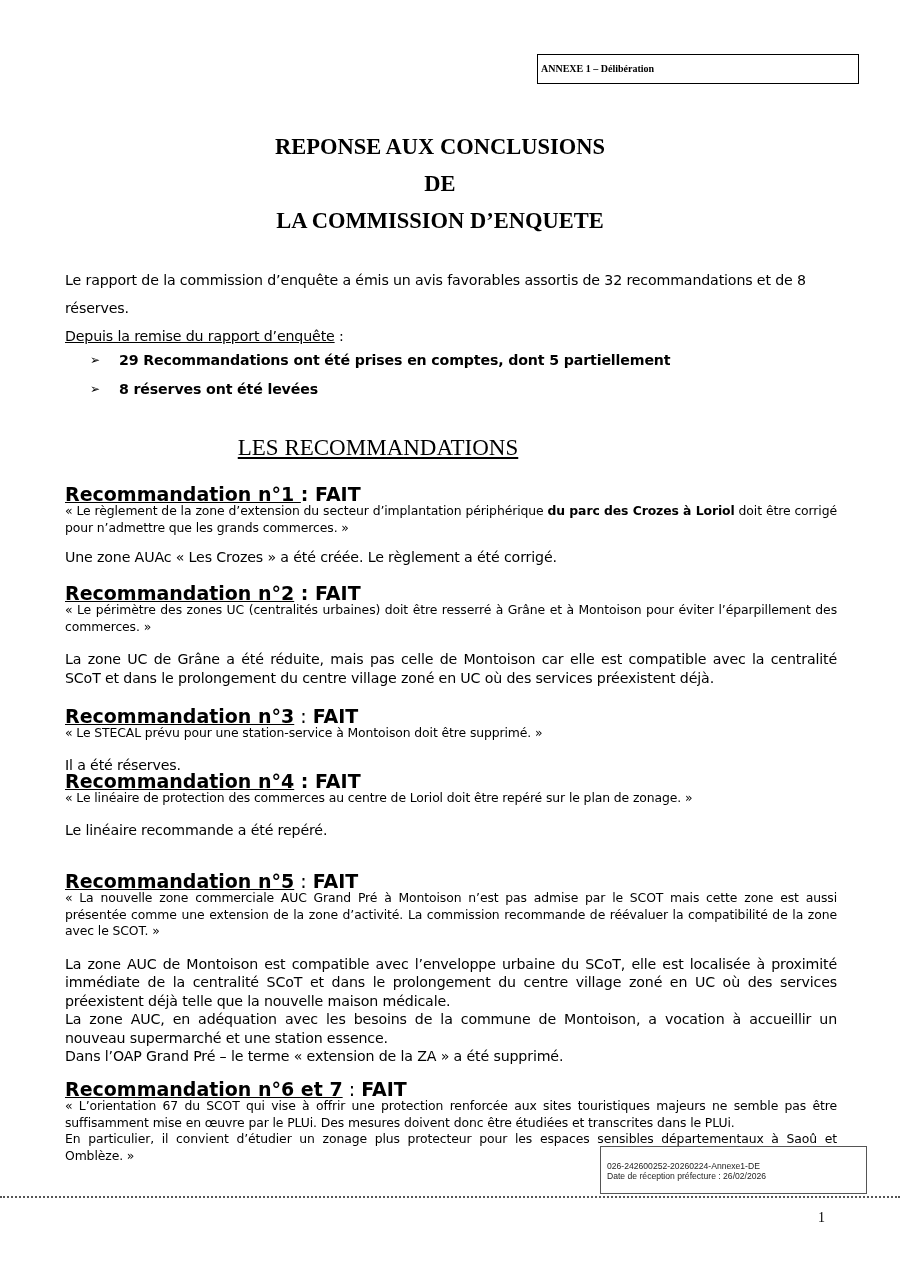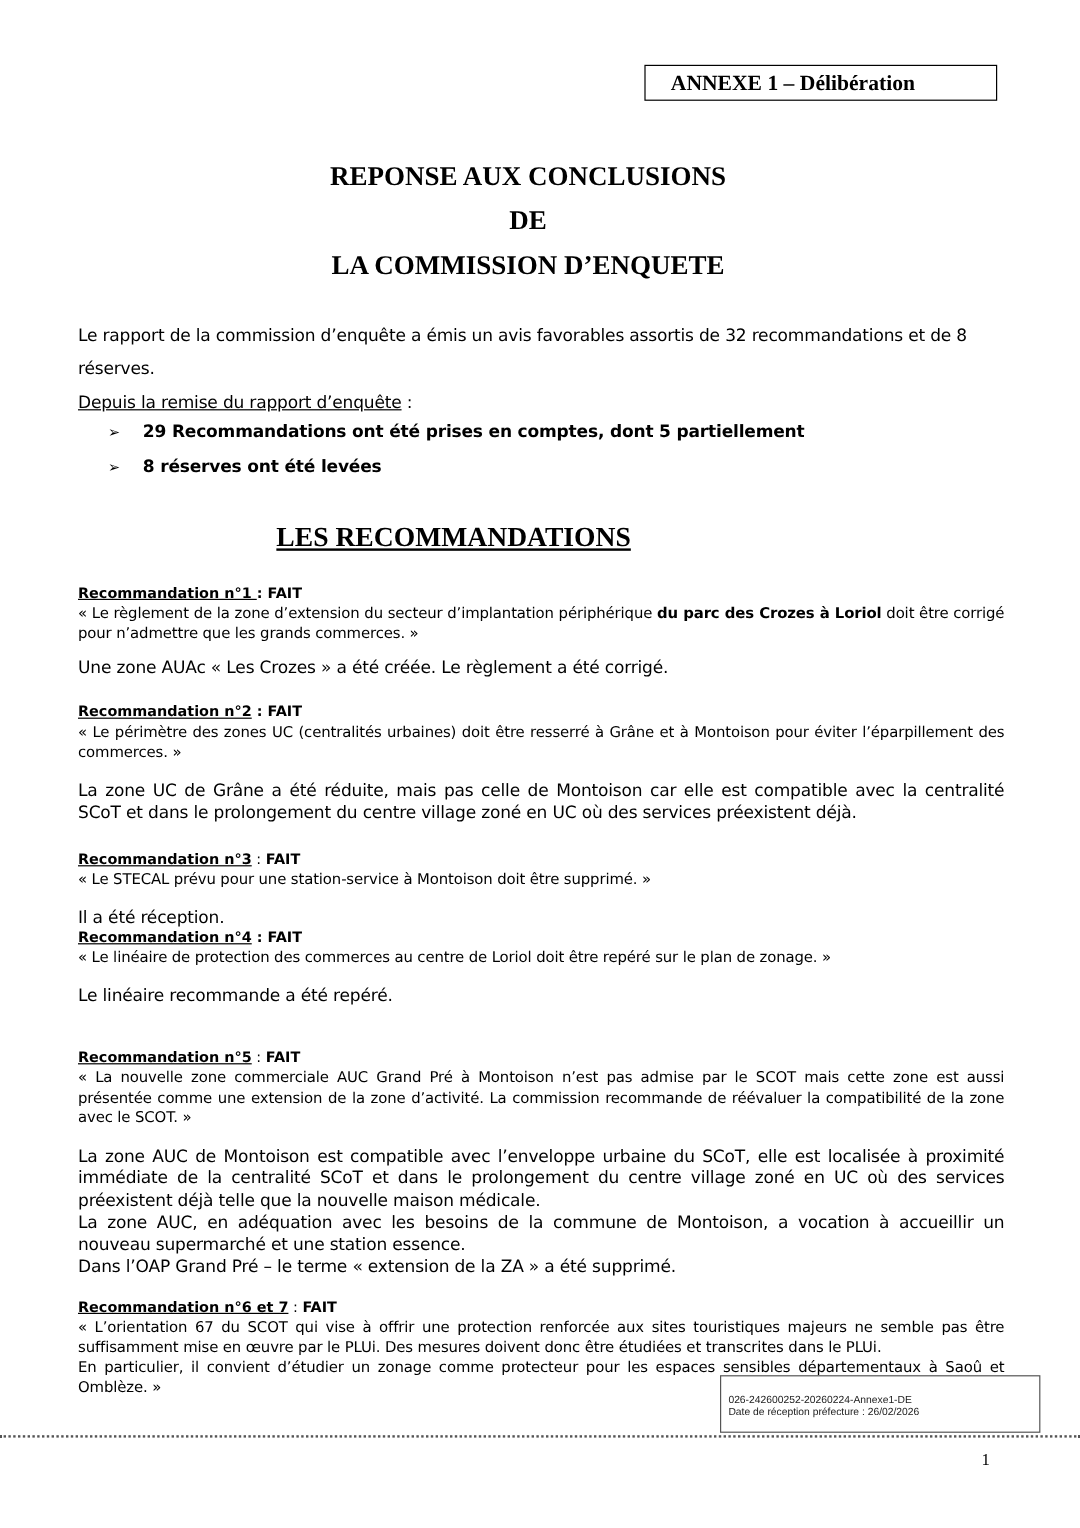--- a/index.html
+++ b/index.html
@@ -1,41 +1,41 @@
 <!DOCTYPE html>
 <html><head>
   <meta charset="utf-8">
   <style>
     html, body { margin: 0; padding: 0; background: #ffffff; }
     body { width: 900px; height: 1273px; position: relative; overflow: hidden; color: #000; }
     .page { position: absolute; left: 0; top: 0; width: 900px; height: 1273px; }
     .annexe-box {
-      position: absolute; left: 537px; top: 54px; width: 294px; height: 30px;
+      position: absolute; left: 537px; top: 54px; width: 322px; height: 30px;
       border: 1px solid #000; box-sizing: border-box;
-      font-family: "Liberation Serif", serif; font-weight: bold; font-size: 18px;
-      line-height: 28px; padding-left: 21px;
+      font-family: "Liberation Serif", serif; font-weight: bold; font-size: 10px;
+      line-height: 28px; padding-left: 3px;
     }
     .main-title {
       position: absolute; left: 0; top: 128px; width: 880px; text-align: center;
       font-family: "Liberation Serif", serif; font-weight: bold; font-size: 22.5px;
       line-height: 37px;
     }
     .body { font-family: "DejaVu Sans", sans-serif; font-size: 14.2px; letter-spacing: -0.15px; }
     .intro { position: absolute; left: 65px; top: 266px; width: 780px; line-height: 28px; }
     .underline { text-decoration: underline; }
     .bullets { position: absolute; left: 90px; top: 346px; width: 760px; line-height: 29px; font-weight: bold; }
     .bullet { display: flex; align-items: center; }
     .bullet .arrow { width: 29px; font-size: 12px; font-weight: normal; }
     .section-title {
       position: absolute; left: 0; top: 432px; width: 756px; text-align: center;
-      font-family: "Liberation Serif", serif; font-weight: bold; font-size: 23px;
+      font-family: "Liberation Serif", serif; font-weight: normal; font-size: 23px;
       text-decoration: underline; line-height: 32px;
     }
     .rec { position: absolute; left: 65px; width: 772px; }
-    .rec-head { font-family: "DejaVu Sans", sans-serif; font-weight: bold; font-size: 12px; line-height: 18px; }
+    .rec-head { font-family: "DejaVu Sans", sans-serif; font-weight: bold; font-size: 19px; line-height: 18px; }
     .rec-head .num { text-decoration: underline; }
     .rec-head .sep { font-weight: normal; }
     .rec-head .sep.bold { font-weight: bold; }
     .quote {
       font-family: "DejaVu Sans", sans-serif; font-size: 12.4px;
       line-height: 16.5px; text-align: justify; letter-spacing: -0.1px;
     }
     .answer {
       font-family: "DejaVu Sans", sans-serif; font-size: 14.2px; line-height: 18.5px;
       text-align: justify; margin-top: 12px; letter-spacing: -0.15px;
@@ -106,21 +106,21 @@
     </div>
     <div class="quote">« Le périmètre des zones UC (centralités urbaines) doit être resserré à Grâne et à Montoison pour éviter l’éparpillement des commerces. »</div>
     <div class="answer" style="margin-top:15px;">La zone UC de Grâne a été réduite, mais pas celle de Montoison car elle est compatible avec la centralité SCoT et dans le prolongement du centre village zoné en UC où des services préexistent déjà.</div>
   </div>
 
   <div class="rec" style="top:707px;">
     <div class="rec-head">
       <span class="num">Recommandation n°3</span><span class="sep"> : </span><span>FAIT</span>
     </div>
     <div class="quote">« Le STECAL prévu pour une station-service à Montoison doit être supprimé. »</div>
-    <div class="answer" style="margin-top:14px;">Il a été réception.</div>
+    <div class="answer" style="margin-top:14px;">Il a été réserves.</div>
   </div>
 
   <div class="rec" style="top:772px;">
     <div class="rec-head">
       <span class="num">Recommandation n°4</span><span class="sep bold"> : </span><span>FAIT</span>
     </div>
     <div class="quote">« Le linéaire de protection des commerces au centre de Loriol doit être repéré sur le plan de zonage. »</div>
     <div class="answer" style="margin-top:14px;">Le linéaire recommande a été repéré.</div>
   </div>
 
@@ -135,21 +135,21 @@
       <div>Dans l’OAP Grand Pré – le terme « extension de la ZA » a été supprimé.</div>
     </div>
   </div>
 
   <div class="rec" style="top:1080px;">
     <div class="rec-head">
       <span class="num">Recommandation n°6 et 7</span><span class="sep"> : </span><span>FAIT</span>
     </div>
     <div class="quote">
       <div>« L’orientation 67 du SCOT qui vise à offrir une protection renforcée aux sites touristiques majeurs ne semble pas être suffisamment mise en œuvre par le PLUi. Des mesures doivent donc être étudiées et transcrites dans le PLUi.</div>
-      <div>En particulier, il convient d’étudier un zonage comme protecteur pour les espaces sensibles départementaux à Saoû et Omblèze. »</div>
+      <div>En particulier, il convient d’étudier un zonage plus protecteur pour les espaces sensibles départementaux à Saoû et Omblèze. »</div>
     </div>
   </div>
 
   <div class="stamp">
     <div style="height:10.5px;"></div>
     <div>026-242600252-20260224-Annexe1-DE</div>
     <div>Date de réception préfecture : 26/02/2026</div>
   </div>
 
   <div class="footer-rule"></div>

